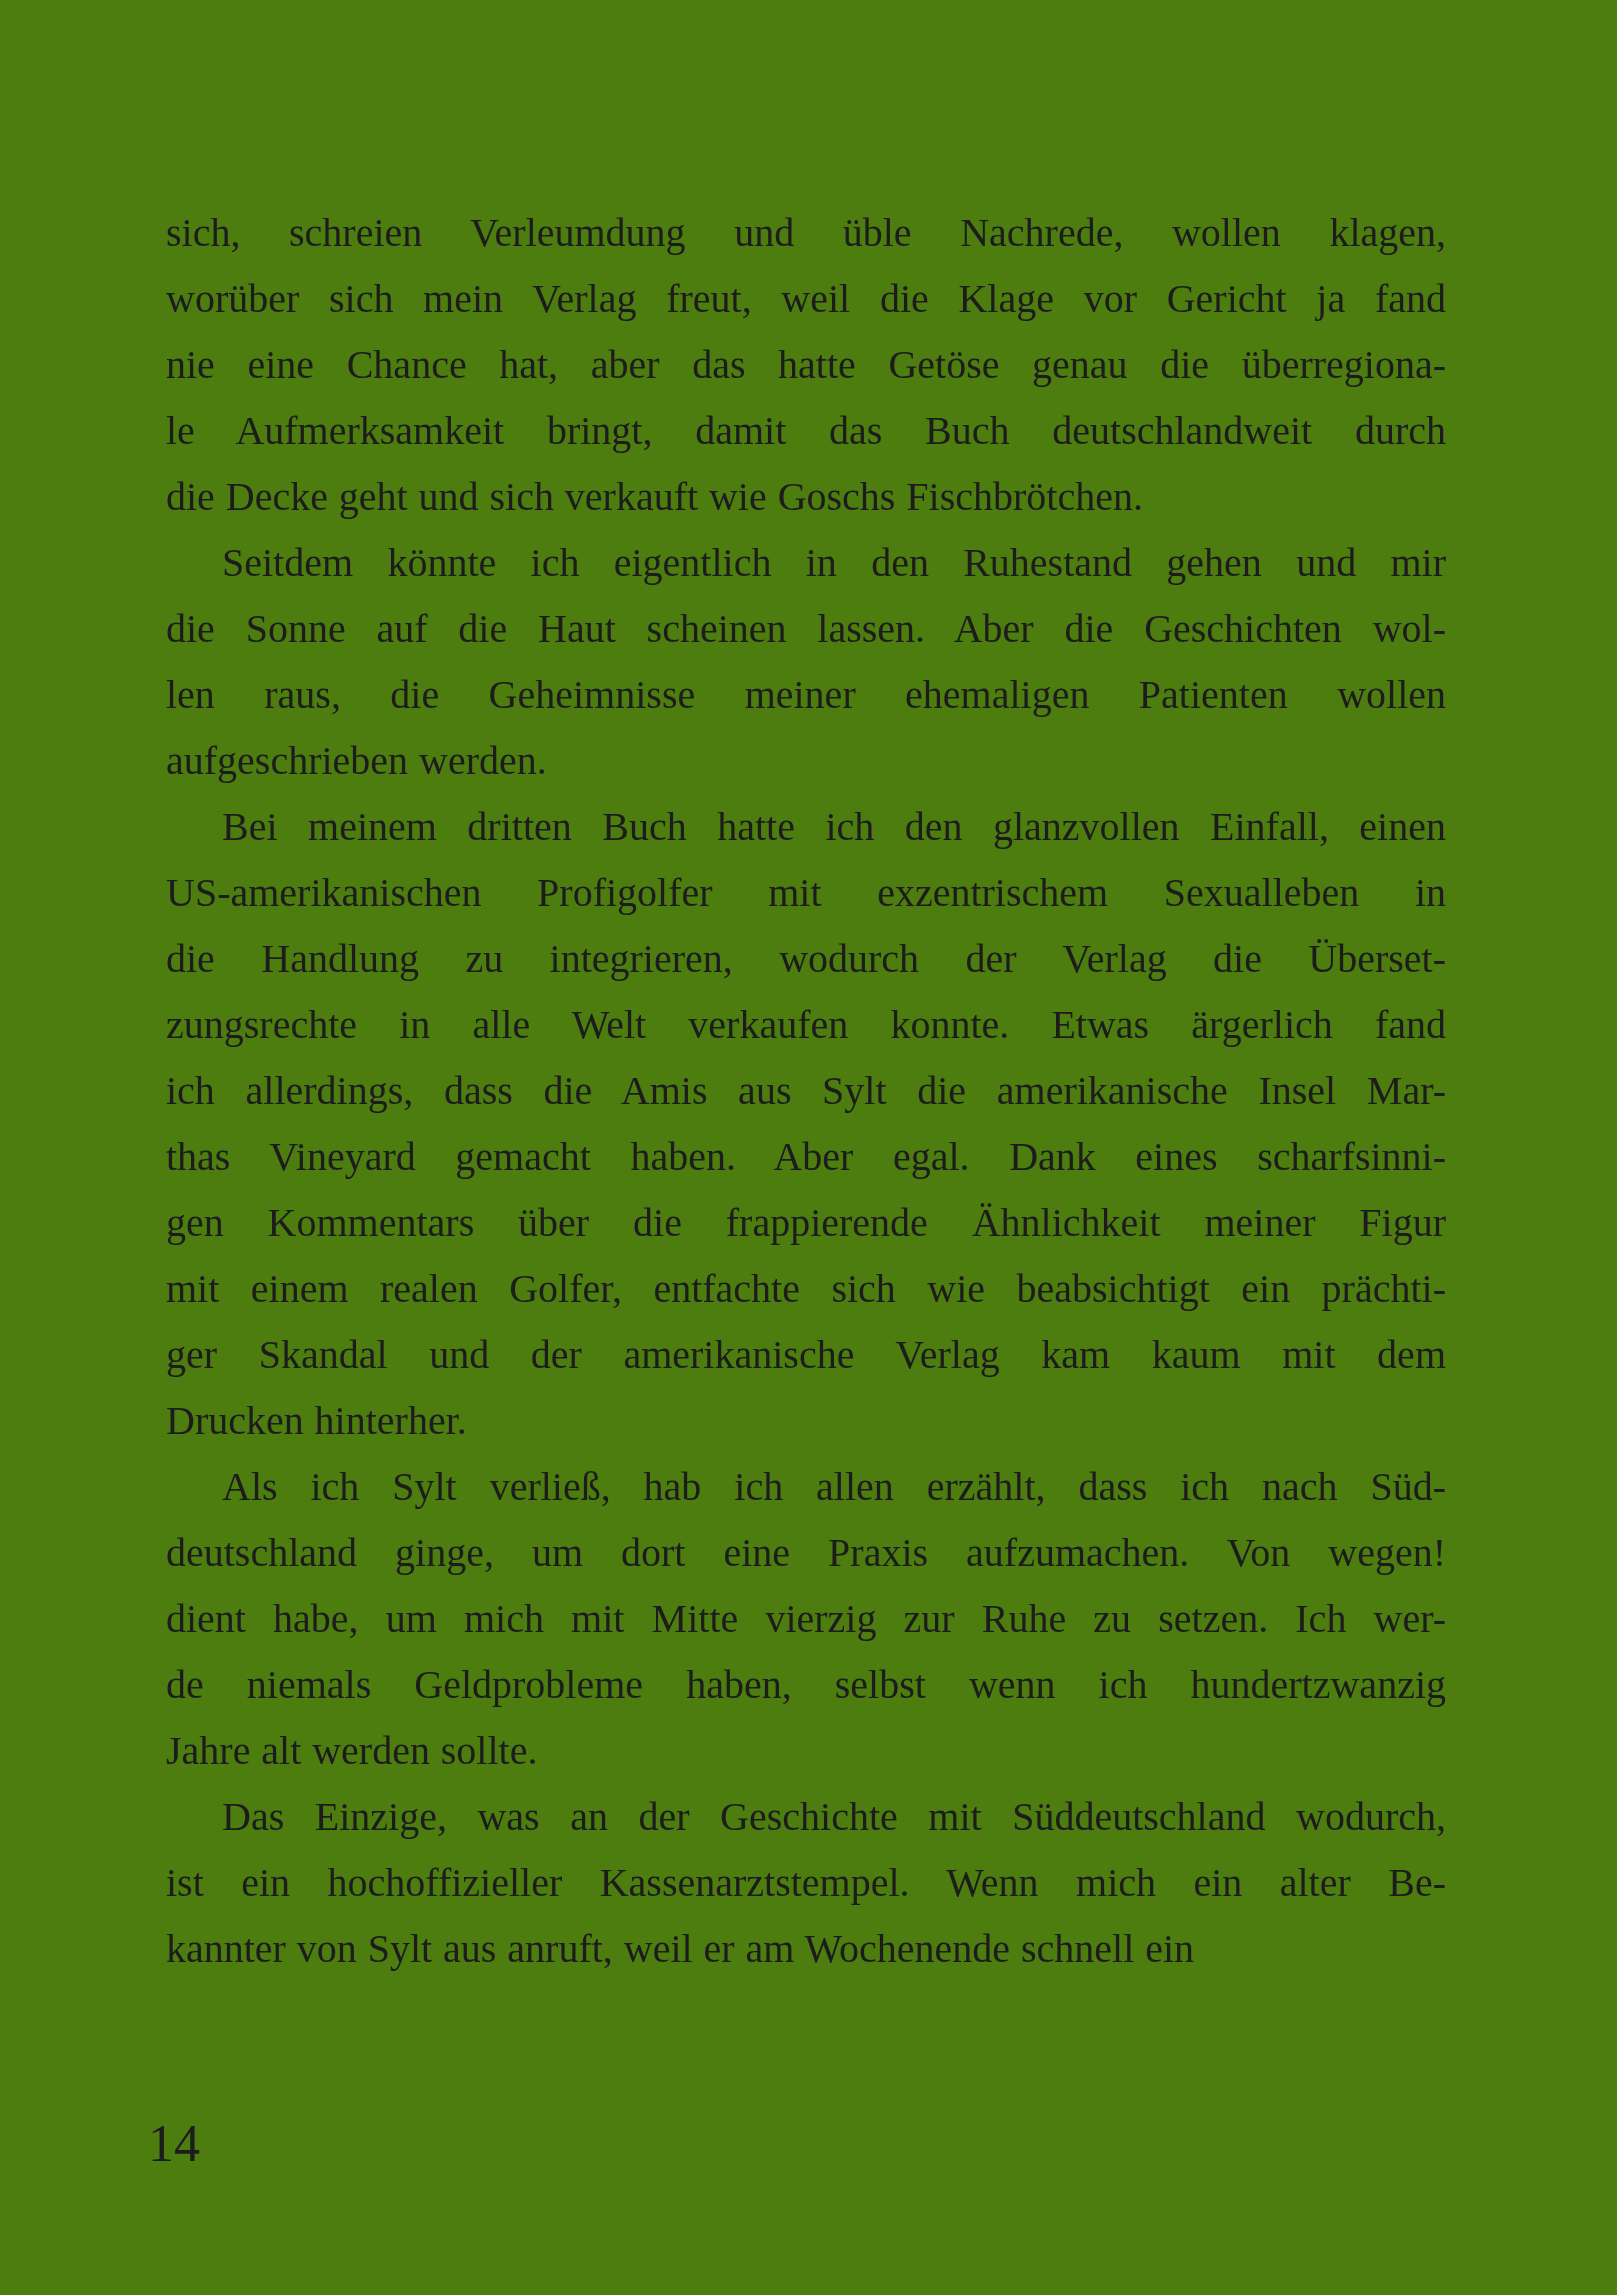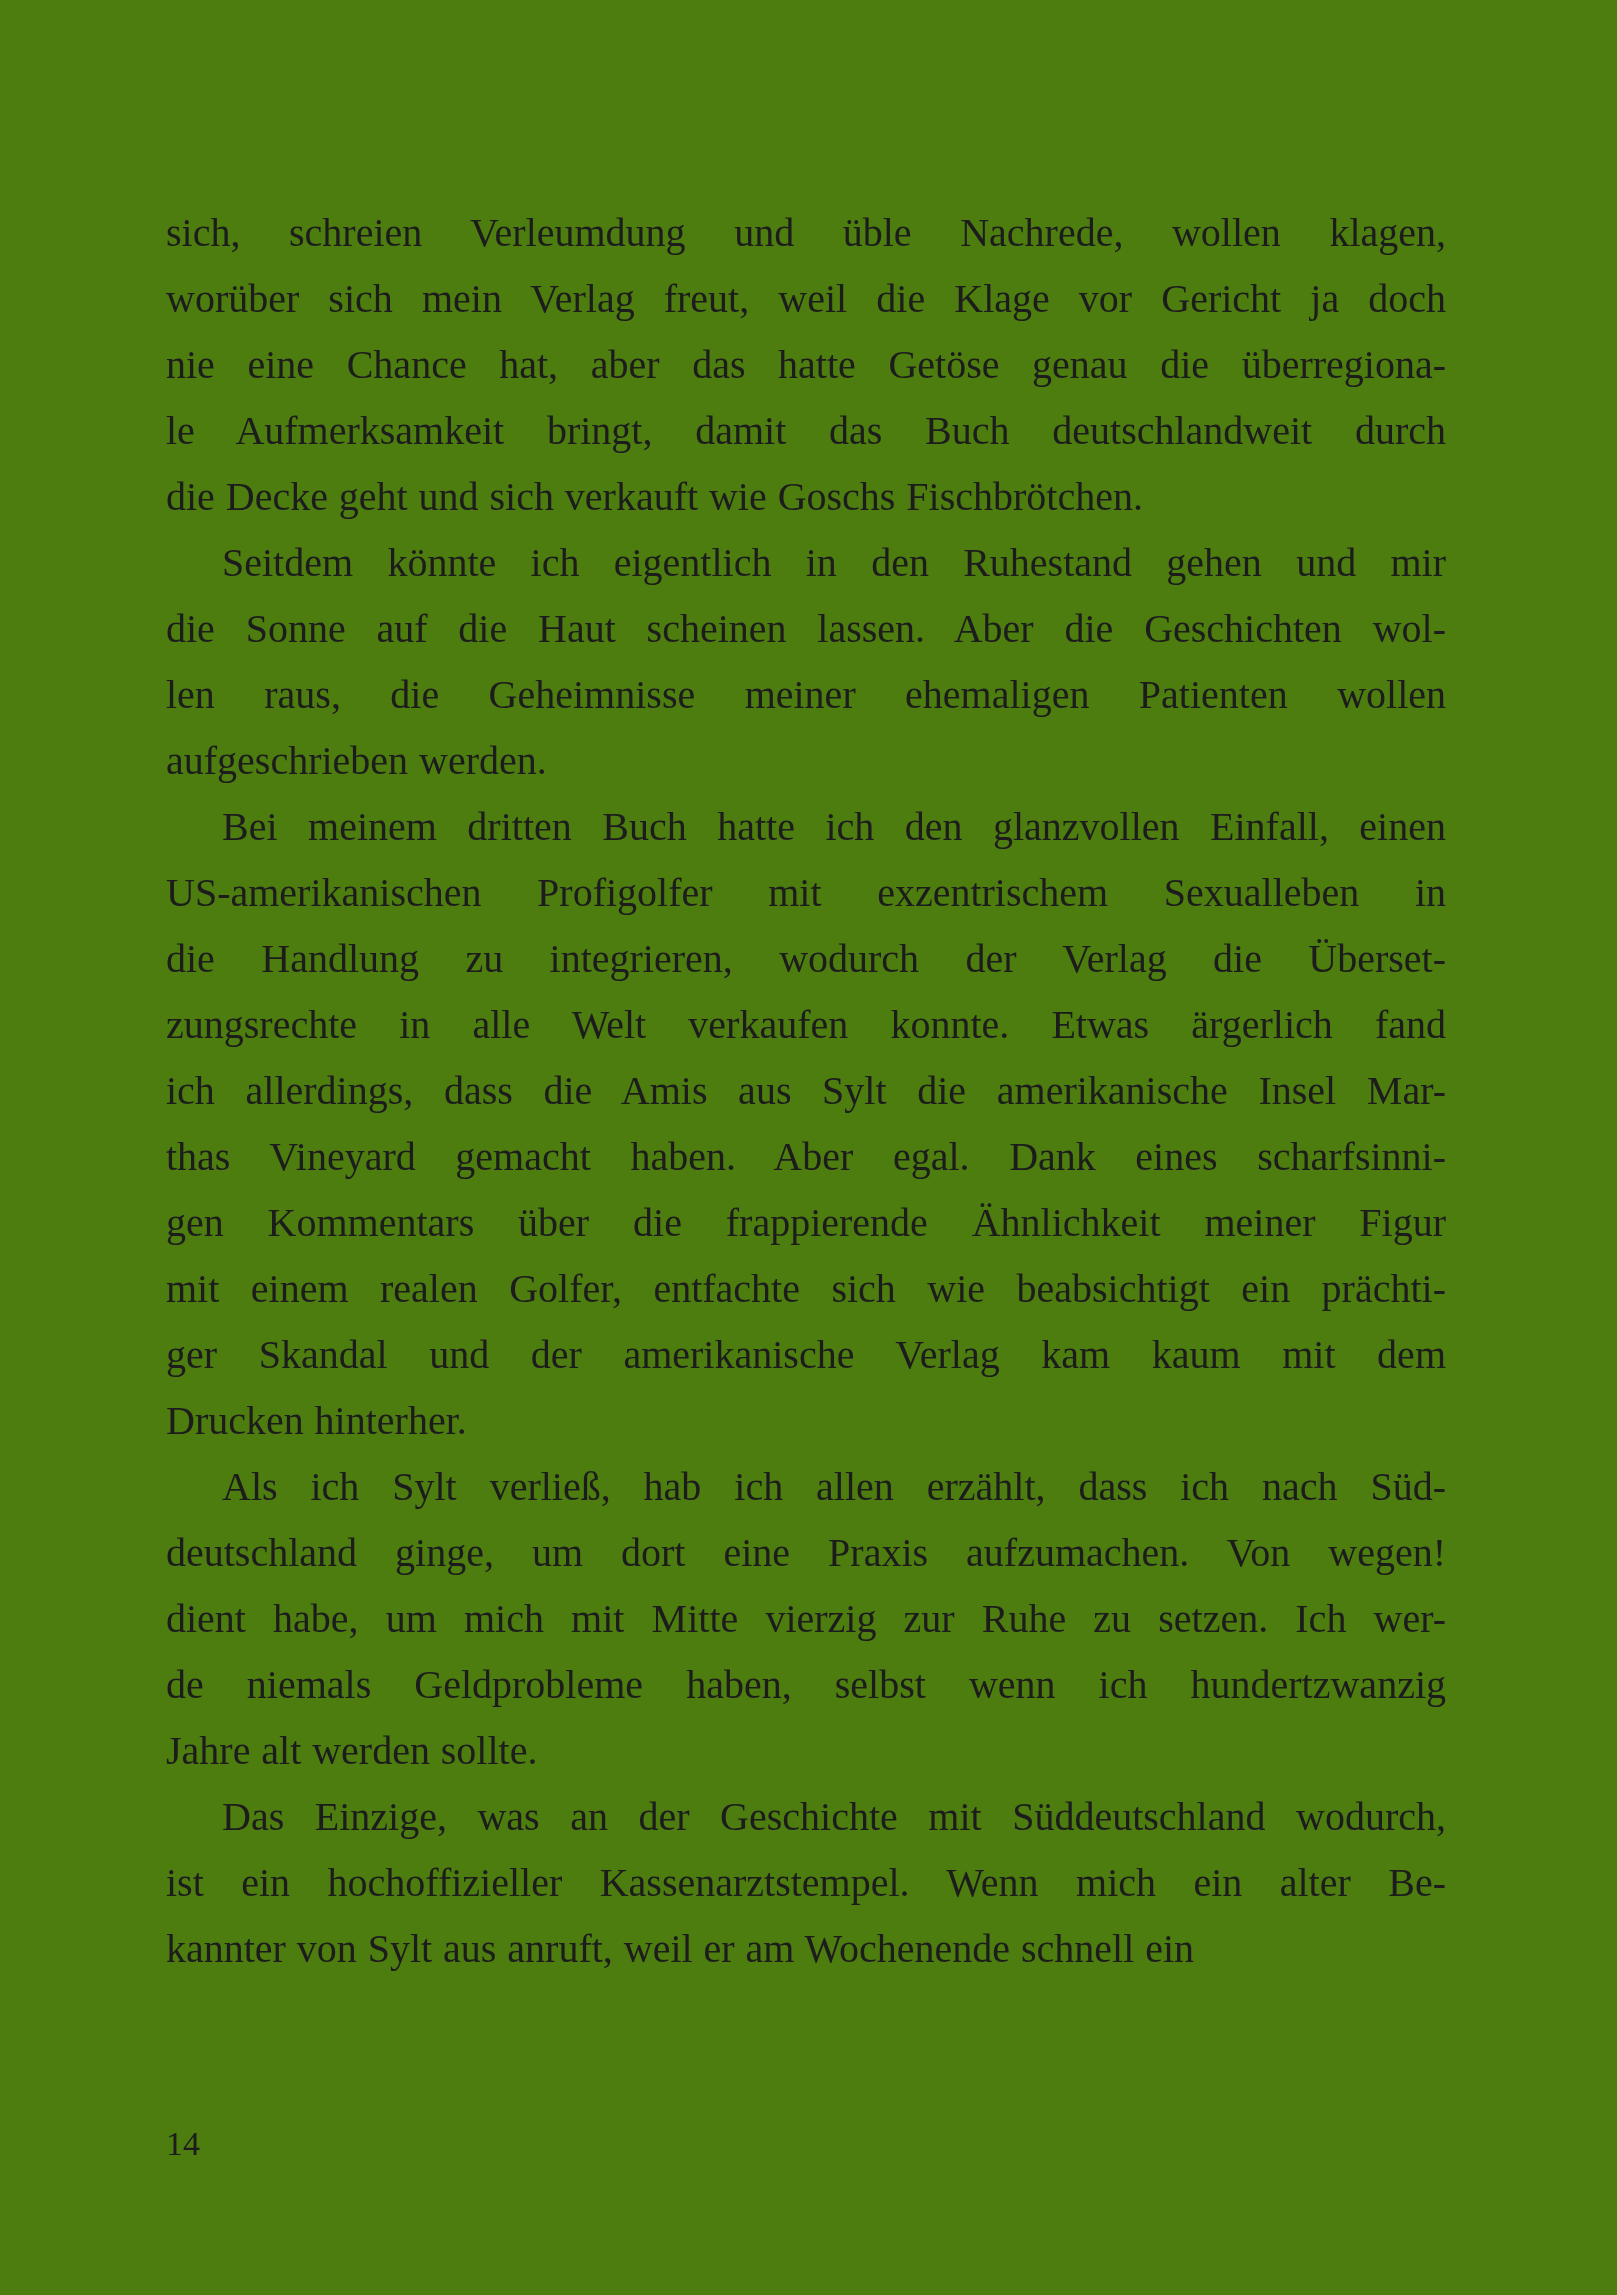--- a/index.html
+++ b/index.html
@@ -35,34 +35,34 @@
   }
   .line.last {
     text-align-last: left;
     font-family: Liberation Serif, serif;
   }
   .line.indent {
     text-indent: 56px;
   }
   .page-number {
     position: absolute;
-    left: 166px;
+    left: 148px;
     top: 2111px;
-    font-size: 34px;
+    font-size: 52px;
     line-height: 66px;
   }
 </style>
 </head>
 <body>
 
 <div class="page">
   <div class="text-block">
       <div class="paragraph">
         <div class="line">sich, schreien Verleumdung und üble Nachrede, wollen klagen,</div>
-        <div class="line">worüber sich mein Verlag freut, weil die Klage vor Gericht ja doch</div>
+        <div class="line">worüber sich mein Verlag freut, weil die Klage vor Gericht ja fand</div>
         <div class="line">nie eine Chance hat, aber das hatte Getöse genau die überregiona-</div>
         <div class="line">le Aufmerksamkeit bringt, damit das Buch deutschlandweit durch</div>
         <div class="line last">die Decke geht und sich verkauft wie Goschs Fischbrötchen.</div>
       </div>
       <div class="paragraph">
         <div class="line indent">Seitdem könnte ich eigentlich in den Ruhestand gehen und mir</div>
         <div class="line">die Sonne auf die Haut scheinen lassen. Aber die Geschichten wol-</div>
         <div class="line">len raus, die Geheimnisse meiner ehemaligen Patienten wollen</div>
         <div class="line last">aufgeschrieben werden.</div>
       </div>

